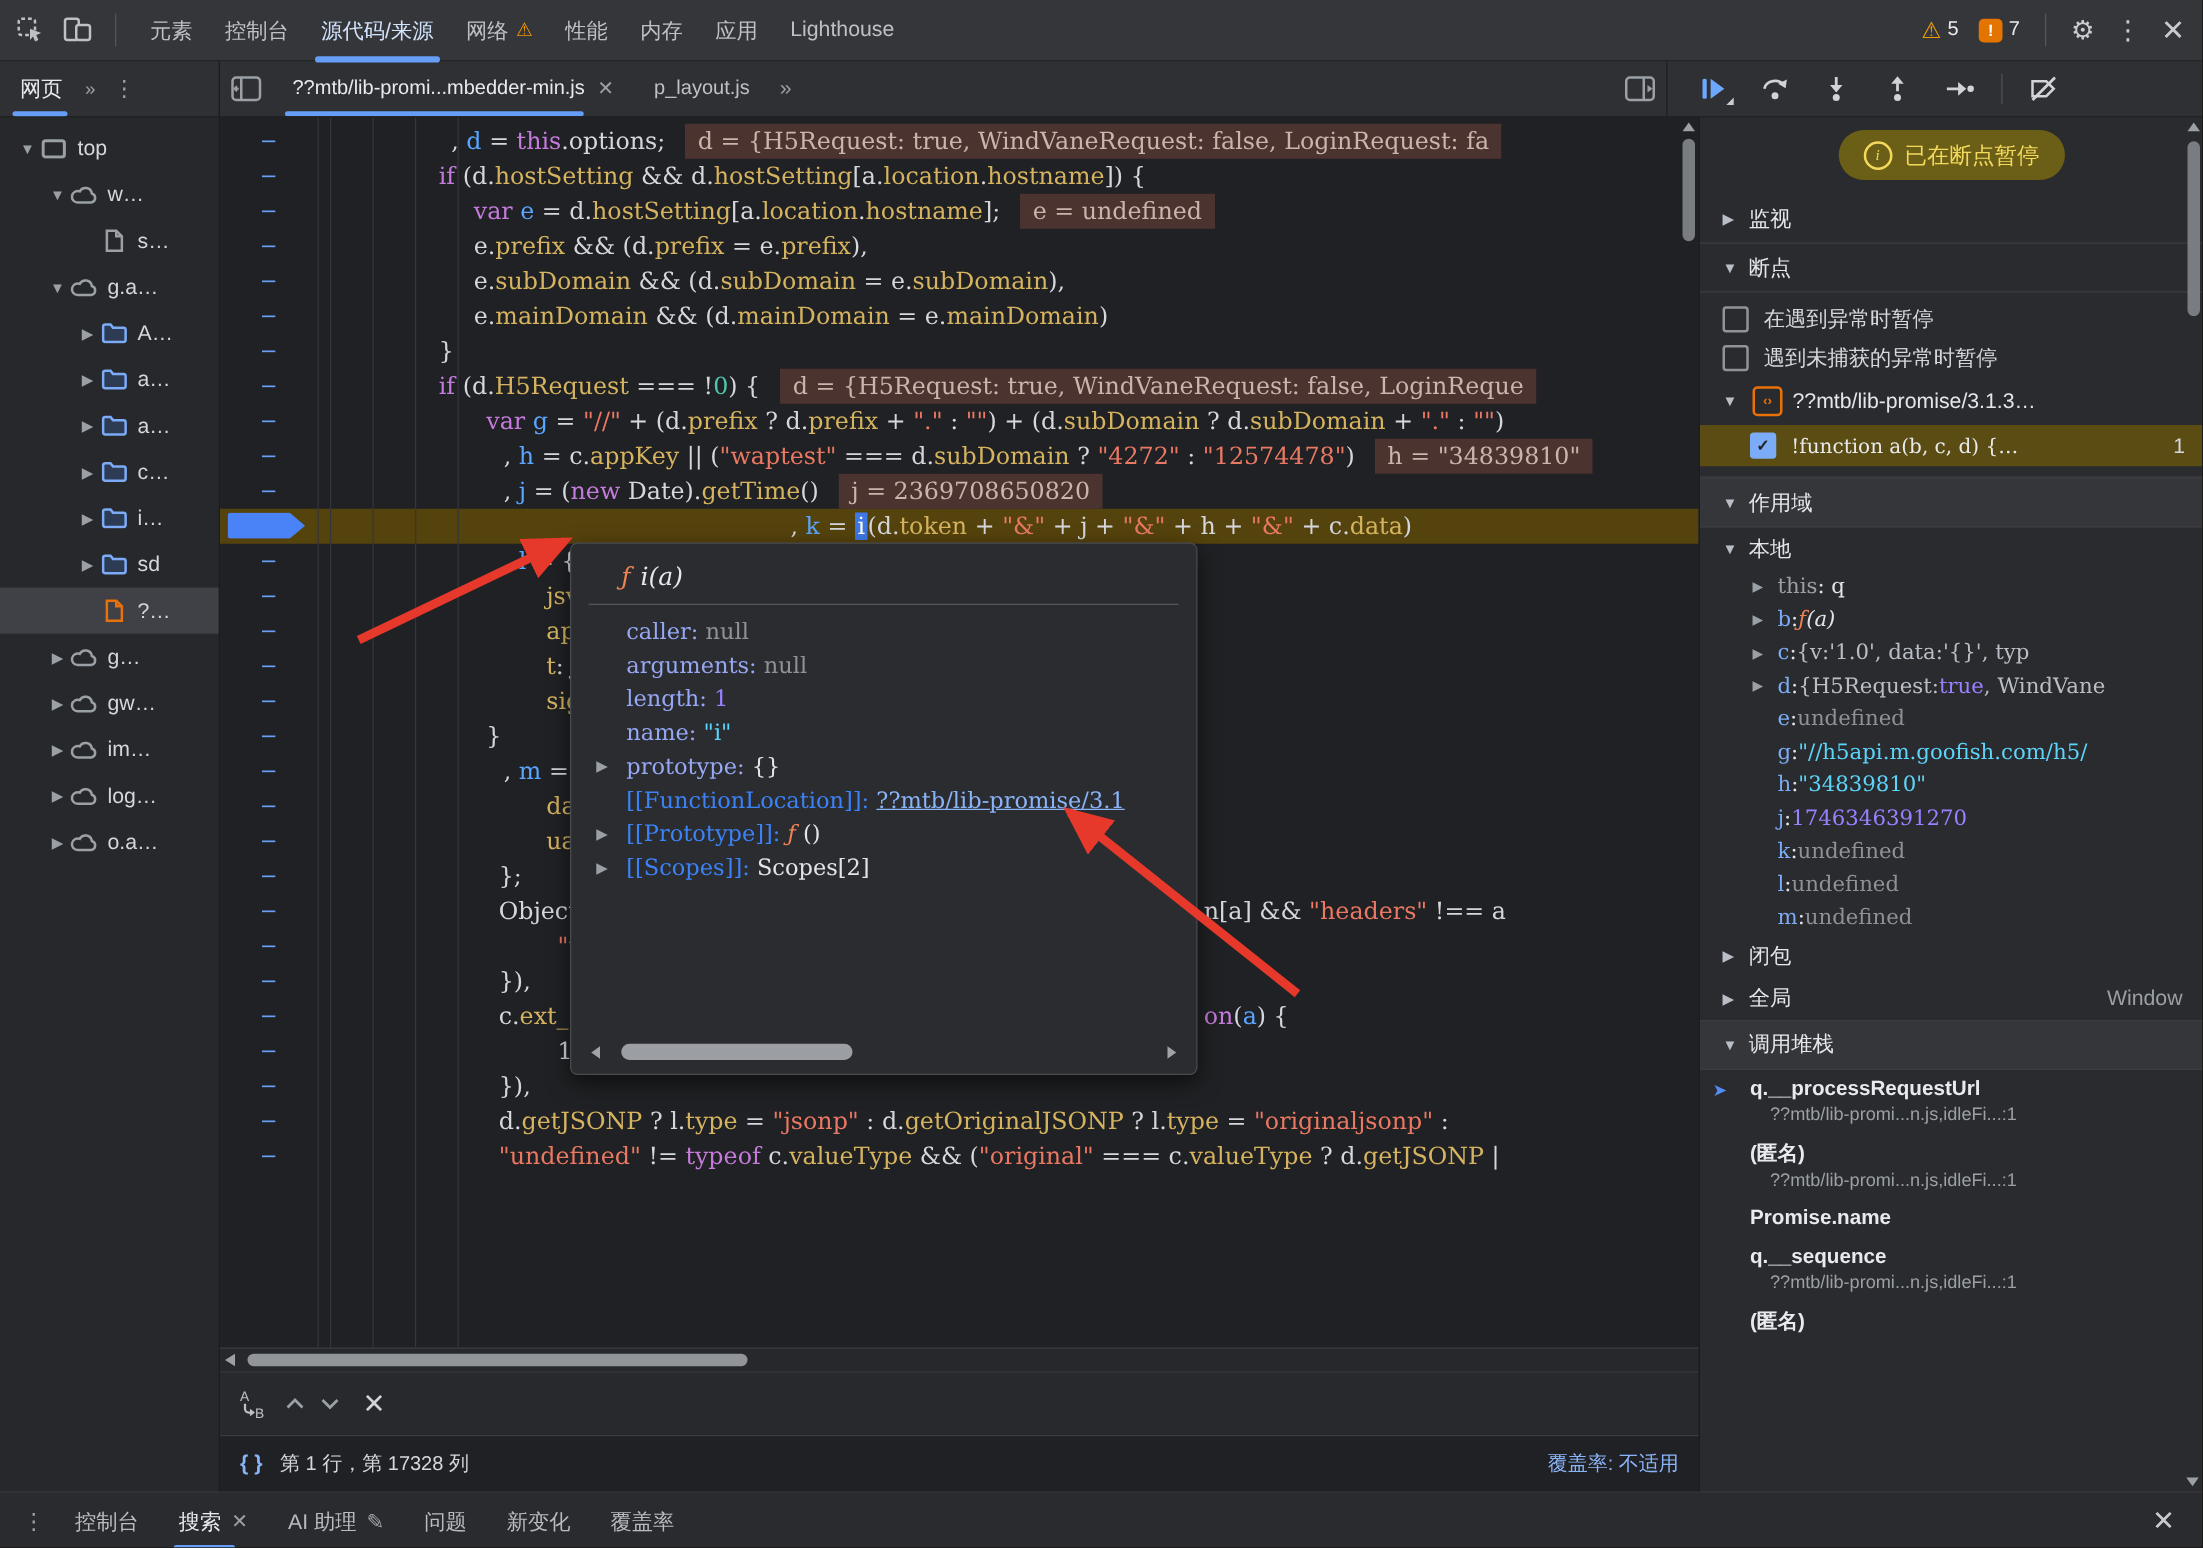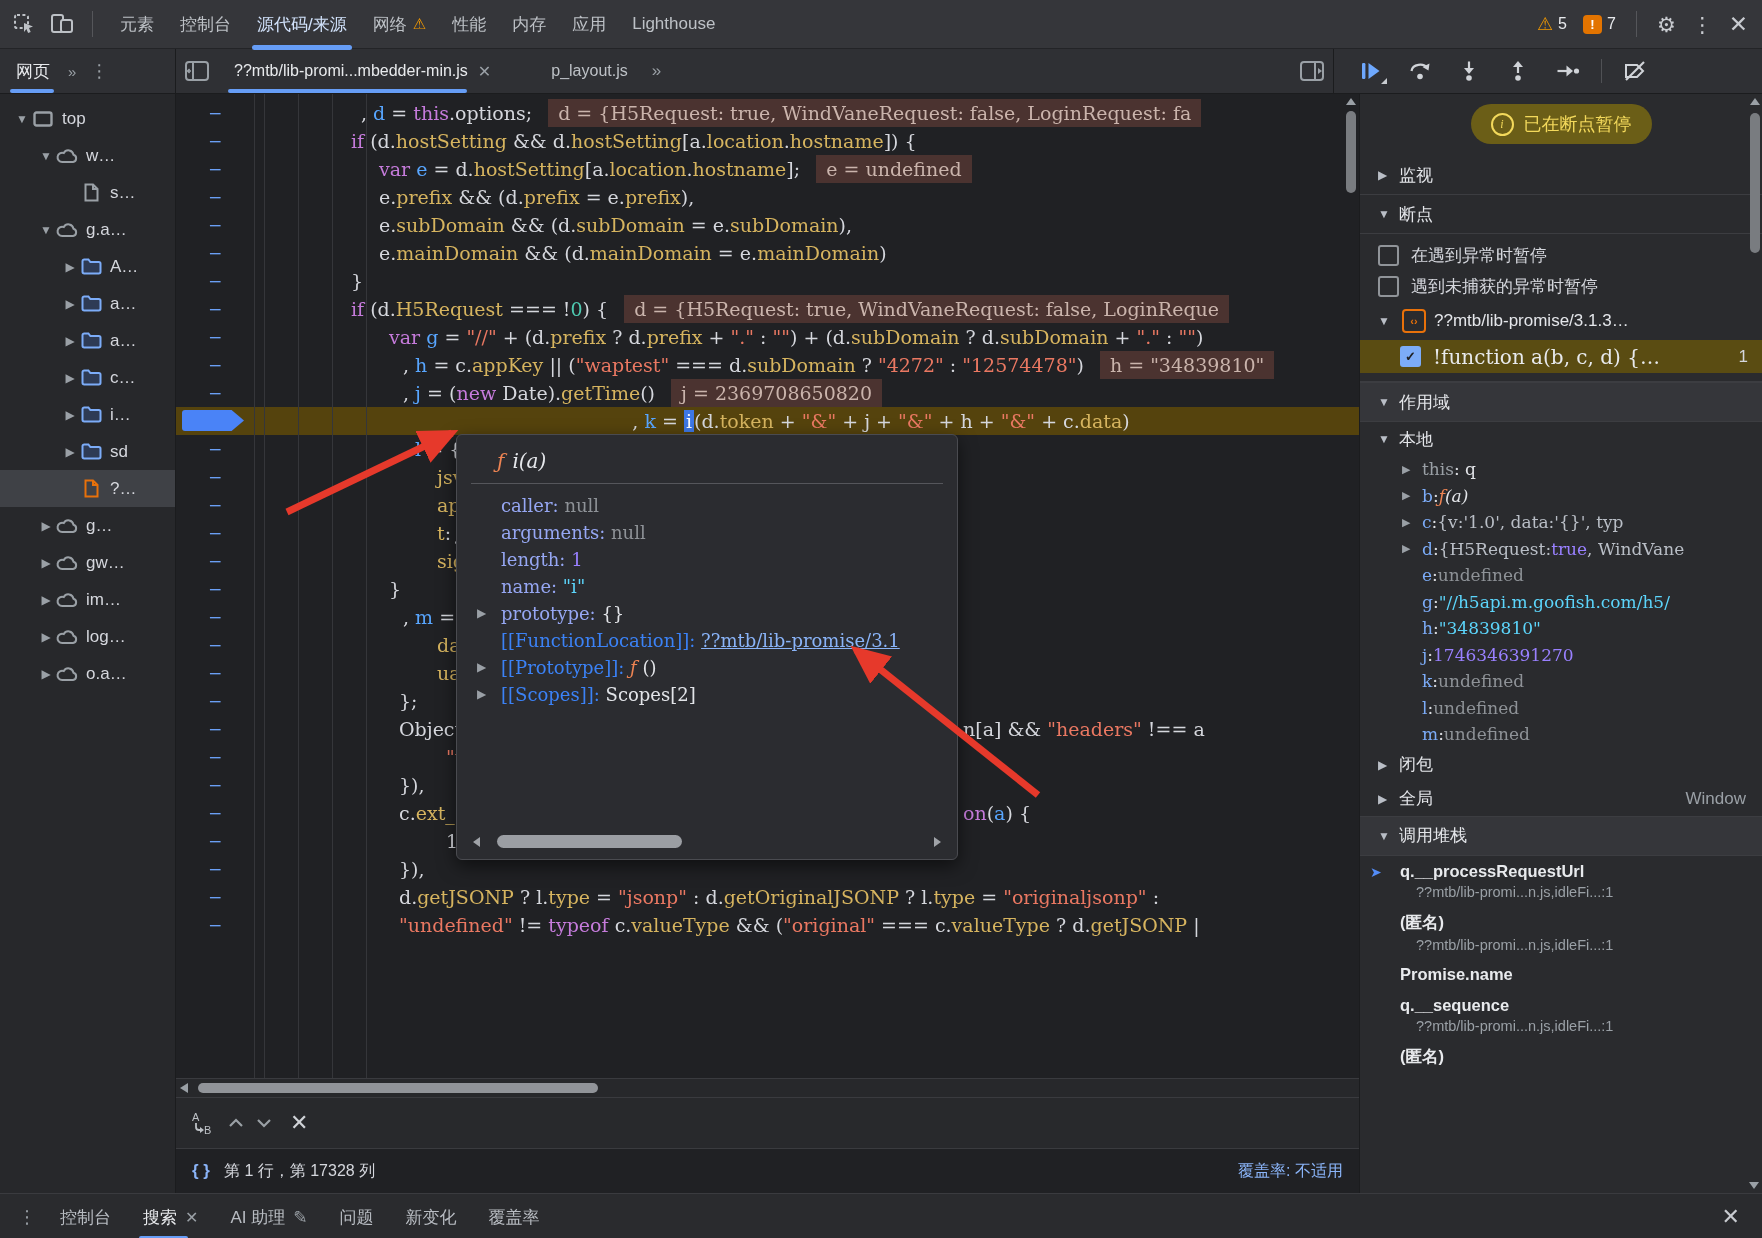--- a/index.html
+++ b/index.html
@@ -108,21 +108,21 @@
   .sect{display:flex;align-items:center;height:38px;padding:0 0 0 18px;border-bottom:1px solid #3c3d41;color:#e4e6ea;}
   .sect.hdr{background:#35363a;border-top:1px solid #3c3d41;}
   .s-arrow{width:21px;color:#b9bec6;font-size:12px;}
   .dbg-check{display:flex;align-items:center;height:31px;padding-left:18px;gap:12px;color:#d5d7dd;}
   .cb{width:17px;height:17px;border:2px solid #909499;border-radius:3px;flex:none;}
   .cb.on{background:#7cacf8;border-color:#7cacf8;color:#202124;display:flex;align-items:center;justify-content:center;font-size:13px;font-weight:bold;}
   .bp-group{display:flex;align-items:center;height:38px;padding-left:18px;gap:8px;color:#e4e6ea;white-space:nowrap;overflow:hidden;}
   .code-ic{display:inline-flex;align-items:center;justify-content:center;width:20px;height:20px;
            border:2px solid #e8710a;border-radius:4px;color:#e8710a;font-size:11px;font-weight:bold;flex:none;}
   .bp-entry{display:flex;align-items:center;height:33px;background:#5a4c12;padding:0 14px 0 40px;gap:12px;}
-  .bp-code{font-family:"DejaVu Serif",serif;font-size:20px;color:#e8eaed;white-space:nowrap;overflow:hidden;flex:1;}
+  .bp-code{font-family:"DejaVu Serif",serif;font-size:16px;color:#e8eaed;white-space:nowrap;overflow:hidden;flex:1;}
   .bp-line{color:#d5d7dd;}
   .scope-grp{display:flex;align-items:center;height:34px;padding-left:18px;color:#e4e6ea;}
   .scope-grp .right{margin-left:auto;margin-right:16px;color:#9aa0a6;}
   .scope-row{position:relative;display:flex;align-items:center;height:26.5px;padding-left:62px;
              font-family:"DejaVu Serif",serif;font-size:17px;white-space:nowrap;overflow:hidden;}
   .scope-row .ar{position:absolute;left:42px;color:#9aa0a6;font-size:11px;}
   .sk{color:#7cacf8}.sk-dim{color:#9aa0a6}
   .frames .frame{position:relative;padding:6px 0 6px 40px;}
   .frame .fname{font-size:16.5px;font-weight:600;color:#e8eaed;}
   .frame .floc{font-size:14.5px;color:#9aa0a6;margin-top:3px;padding-left:16px;white-space:nowrap;overflow:hidden;}
@@ -212,21 +212,21 @@
       <span class="kebab">⋮</span>
     </div>
     <div class="filetab-strip">
       <span class="panel-ic">
         <svg class="ic" width="26" height="24" viewBox="0 0 26 24">
             <rect x="2" y="3" width="22" height="18" rx="3" fill="none" stroke="#9aa0a6" stroke-width="2"></rect>
             <line x1="9" y1="3" x2="9" y2="21" stroke="#9aa0a6" stroke-width="2"></line>
             <path d="M7 12 l-3.4 0 M5.6 10 l-2 2 2 2" stroke="#9aa0a6" stroke-width="1.6" fill="none"></path>
           </svg>
       </span>
-      <div id="fileTabs" style="display:flex;align-items:flex-end;height:44px;gap:28px;">
+      <div id="fileTabs" style="display:flex;align-items:flex-end;height:44px;">
           <div class="file-tab active">
             <span>??mtb/lib-promi...mbedder-min.js</span>
             <span class="tab-x">✕</span>
           </div>
           <div class="file-tab">
             <span>p_layout.js</span>
           </div>
         </div>
       <span class="chev2" style="font-size:17px">»</span>
       <span class="panel-ic" style="margin-left:auto">

